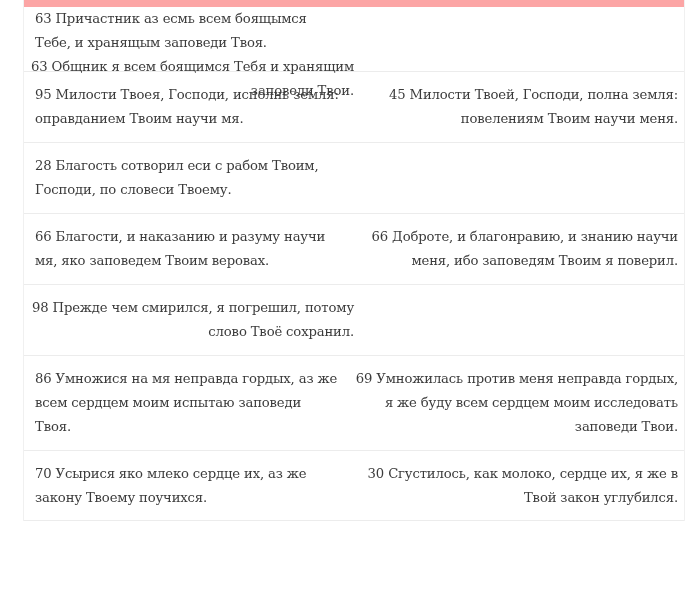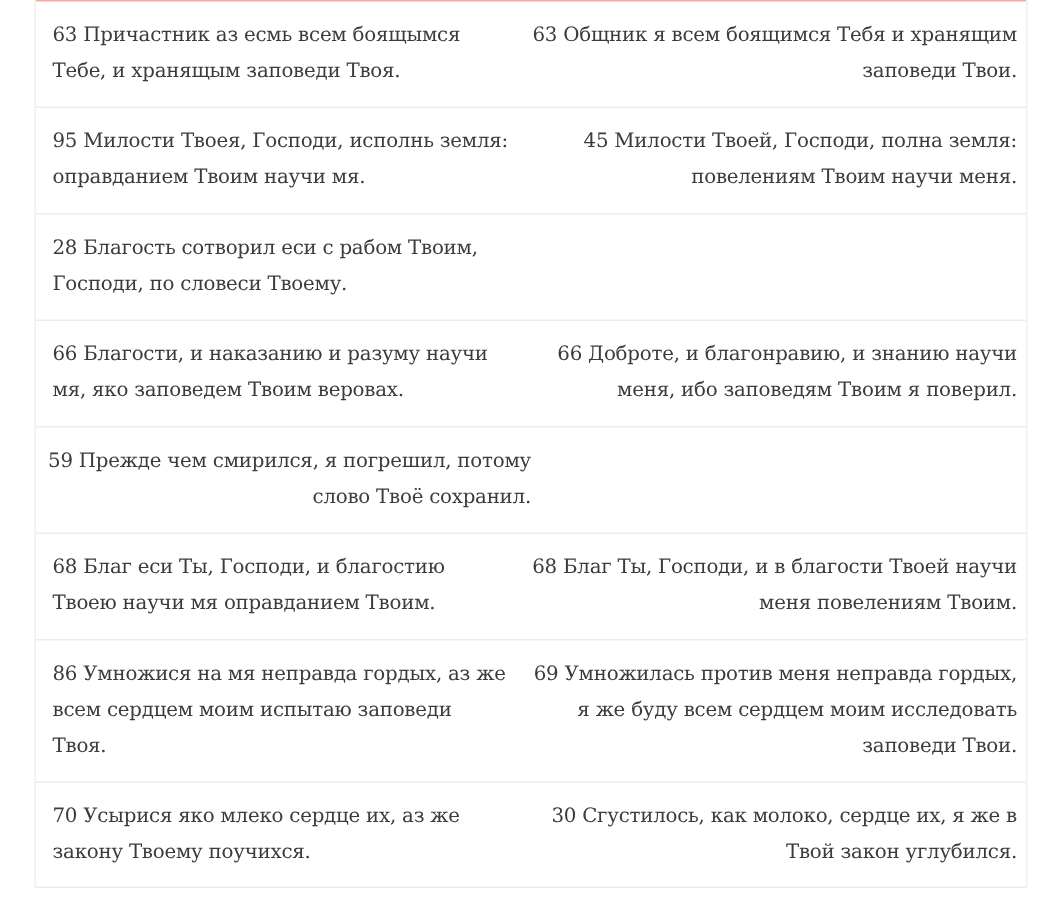--- a/index.html
+++ b/index.html
@@ -22,21 +22,22 @@
     width: 660px;
     border-left: 1px solid #f0f0f0;
     border-right: 1px solid #f0f0f0;
   }
   .row {
     display: flex;
     border-bottom: 1px solid #ececec;
     box-sizing: border-box;
   }
   .row:first-child {
-    border-top: 1px solid #fca5a5;
+    border-top: 7px solid #fca5a5;
+    flex-direction: column;
   }
   .cell {
     box-sizing: border-box;
     display: flex;
     align-items: center;
     font-size: 13.2px;
     line-height: 24px;
     letter-spacing: -0.15px;
     color: #3b3b3b;
   }
@@ -81,29 +82,21 @@
   <div class="row" style="height:71px">
     <div class="cell left">
         <span>66 Благости, и наказанию и разуму научи мя, яко заповедем Твоим веровах.</span>
       </div>
     <div class="cell right">
         <span>66 Доброте, и благонравию, и знанию научи меня, ибо заповедям Твоим я поверил.</span>
       </div>
   </div>
   <div class="row" style="height:71px">
     <div class="cell right">
-        <span>59 Прежде чем смирился, я погрешил, потому слово Твоё сохранил.</span>
-      </div>
-  </div>
-  <div class="row" style="height:71px">
-    <div class="cell left">
-        <span>68 Благ еси Ты, Господи, и благостию Твоею научи мя оправданием Твоим.</span>
-      </div>
-    <div class="cell right">
-        <span>68 Благ Ты, Господи, и в благости Твоей научи меня повелениям Твоим.</span>
+        <span>98 Прежде чем смирился, я погрешил, потому слово Твоё сохранил.</span>
       </div>
   </div>
   <div class="row" style="height:95px">
     <div class="cell left">
         <span>86 Умножися на мя неправда гордых, аз же всем сердцем моим испытаю заповеди Твоя.</span>
       </div>
     <div class="cell right">
         <span>69 Умножилась против меня неправда гордых, я же буду всем сердцем моим исследовать заповеди Твои.</span>
       </div>
   </div>

